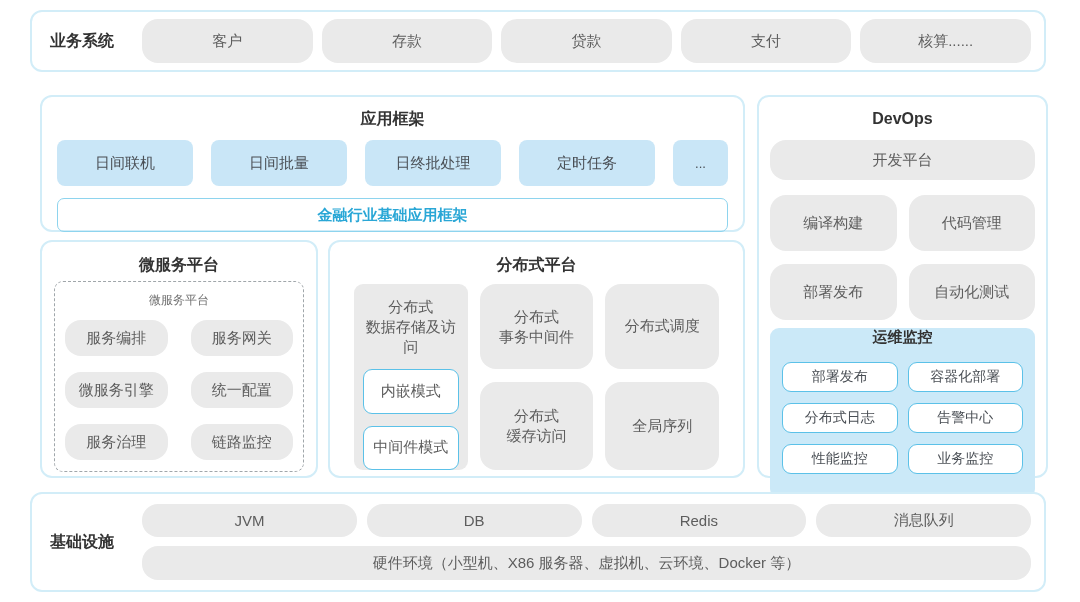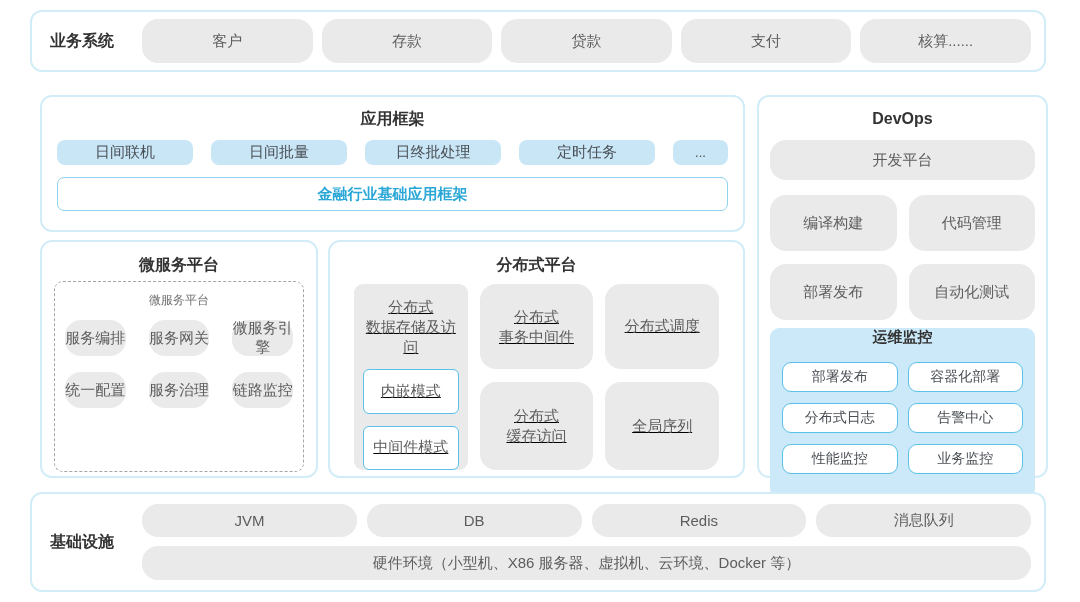--- a/index.html
+++ b/index.html
@@ -31,50 +31,50 @@
   .pre{white-space:pre-line;line-height:20px;}
 
   
   .biz{left:30px;top:10px;width:1016px;height:62px;display:flex;align-items:center;padding:0 13px 0 18px;}
   .side-label{width:92px;flex-shrink:0;font-size:16px;font-weight:bold;color:var(--dark);}
   .biz-items{flex:1;display:flex;gap:9px;}
   .biz-items .gbox{flex:1;height:44px;}
 
   
   .appfw{left:40px;top:95px;width:705px;height:137px;padding:12px 15px 0;}
-  .appfw-row{display:flex;gap:18px;margin-top:11px;height:25px;}
+  .appfw-row{display:flex;gap:18px;margin-top:11px;height:46px;}
   .appfw-row .bbox{flex:1;}
   .appfw-row .bbox.dots{flex:0 0 55px;font-size:13px;color:#6b7joke;}
   .appfw-base{margin-top:12px;height:34px;border:1px solid var(--cyan-stroke-light);border-radius:7px;
     display:flex;align-items:center;justify-content:center;color:var(--cyan-text);font-size:15px;font-weight:bold;}
 
   
   .devops{left:757px;top:95px;width:291px;height:383px;padding:12px 11px 0;}
   .devops .full{margin-top:11px;height:40px;}
   .devops-grid{display:grid;grid-template-columns:1fr 1fr;gap:13px 12px;margin-top:15px;}
   .devops-grid .gbox{height:56px;}
   .ops-panel{margin-top:8px;background:var(--panel-blue);border-radius:9px;padding:0 12px 0;height:170px;}
   .ops-title{font-size:15px;font-weight:bold;color:var(--dark);text-align:center;line-height:18px;}
   .ops-grid{display:grid;grid-template-columns:1fr 1fr;gap:11px 10px;margin-top:16px;}
   .ops-grid .wbox{height:30px;font-size:14px;color:#4a4f55;}
 
   
   .micro{left:40px;top:240px;width:278px;height:238px;padding:13px 12px 0;}
   .dashed{margin-top:6px;border:1px dashed #a0a6aa;border-radius:9px;padding:10px 10px 0;height:191px;}
   .dashed-title{font-size:12px;color:#6e6e6e;text-align:center;line-height:16px;}
-  .micro-grid{display:grid;grid-template-columns:1fr 1fr 1fr;gap:16px 23px;margin-top:12px;}
+  .micro-grid{display:grid;grid-template-columns:1fr 1fr;gap:16px 23px;margin-top:12px;}
   .micro-grid .gbox{height:36px;}
 
   
   .dist{left:328px;top:240px;width:417px;height:238px;padding:13px 24px 0;}
-  .dist-cols{display:grid;grid-template-columns:1fr 1fr 1fr;gap:12px;margin-top:9px;text-decoration:underline;}
+  .dist-cols{display:grid;grid-template-columns:1fr 1fr 1fr;gap:12px;margin-top:9px;}
   .dist-col1{background:var(--gray-box);border-radius:9px;height:186px;padding:13px 9px 0;display:flex;
     flex-direction:column;align-items:stretch;}
   .dist-col1 .lbl{color:var(--text-gray);font-size:15px;text-align:center;}
-  .dist-col1 .wbox{height:50px;margin-top:12px;border-radius:6px;}
+  .dist-col1 .wbox{height:50px;margin-top:12px;}
   .dist-col{display:flex;flex-direction:column;gap:13px;height:186px;}
   .dist-col .gbox{height:85px;}
   .dist-col .gbox:last-child{flex:1;}
 
   
   .infra{left:30px;top:492px;width:1016px;height:100px;display:flex;align-items:center;padding:0 13px 0 18px;}
   .infra-right{flex:1;display:flex;flex-direction:column;gap:9px;}
   .infra-row{display:flex;gap:10px;}
   .infra-row .gbox{flex:1;height:33px;}
   .infra-hw{height:34px;}

